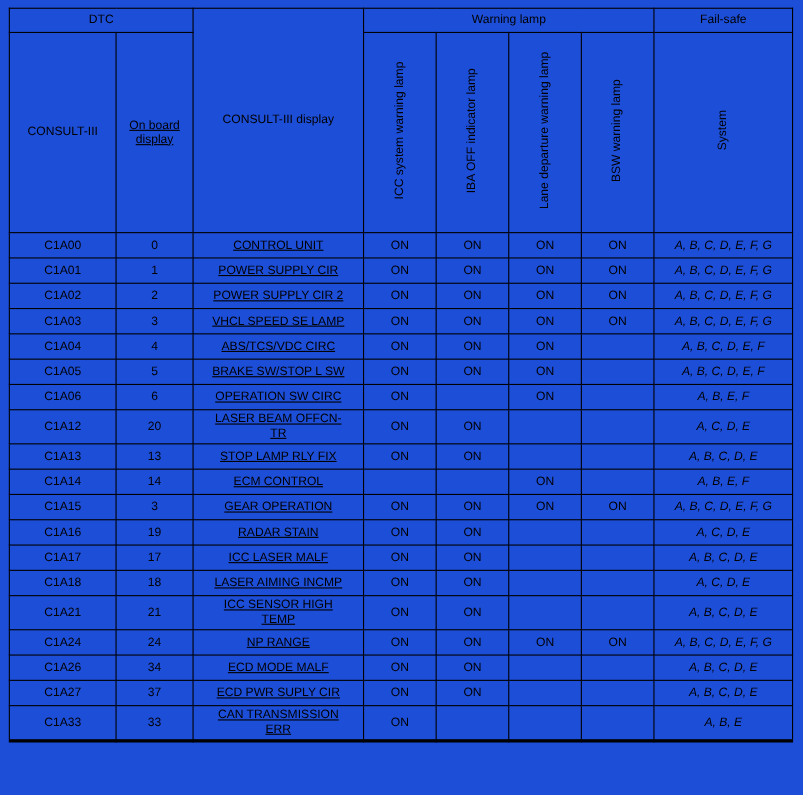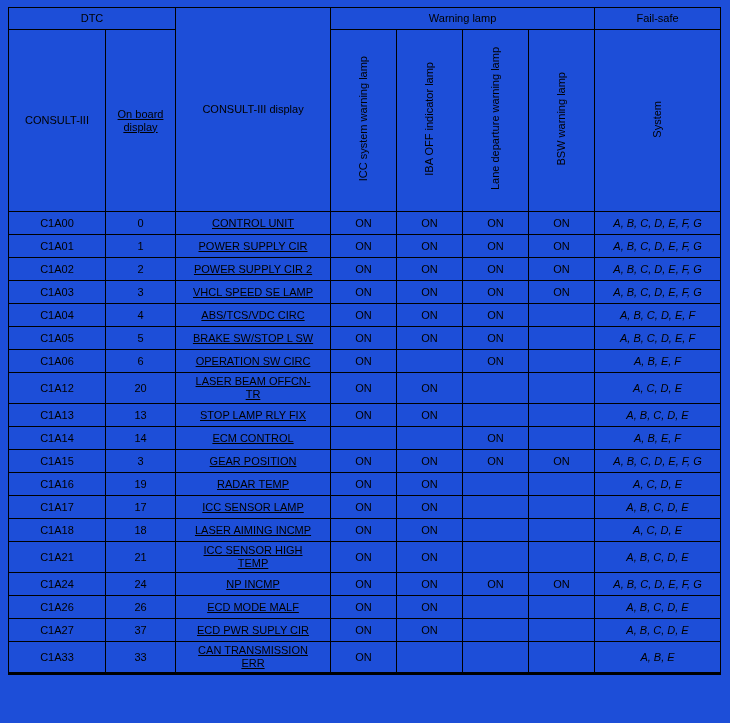--- a/index.html
+++ b/index.html
@@ -189,41 +189,41 @@
           <td class="disp">ECM CONTROL</td>
           <td></td>
           <td></td>
           <td>ON</td>
           <td></td>
           <td class="sys">A, B, E, F</td>
         </tr>
         <tr>
           <td>C1A15</td>
           <td>3</td>
-          <td class="disp">GEAR POSITION</td>
+          <td class="disp">GEAR OPERATION</td>
           <td>ON</td>
           <td>ON</td>
           <td>ON</td>
           <td>ON</td>
           <td class="sys">A, B, C, D, E, F, G</td>
         </tr>
         <tr>
           <td>C1A16</td>
           <td>19</td>
-          <td class="disp">RADAR TEMP</td>
+          <td class="disp">RADAR STAIN</td>
           <td>ON</td>
           <td>ON</td>
           <td></td>
           <td></td>
           <td class="sys">A, C, D, E</td>
         </tr>
         <tr>
           <td>C1A17</td>
           <td>17</td>
-          <td class="disp">ICC SENSOR LAMP</td>
+          <td class="disp">ICC LASER MALF</td>
           <td>ON</td>
           <td>ON</td>
           <td></td>
           <td></td>
           <td class="sys">A, B, C, D, E</td>
         </tr>
         <tr>
           <td>C1A18</td>
           <td>18</td>
           <td class="disp">LASER AIMING INCMP</td>
@@ -240,30 +240,30 @@
 TEMP</td>
           <td>ON</td>
           <td>ON</td>
           <td></td>
           <td></td>
           <td class="sys">A, B, C, D, E</td>
         </tr>
         <tr>
           <td>C1A24</td>
           <td>24</td>
-          <td class="disp">NP INCMP</td>
+          <td class="disp">NP RANGE</td>
           <td>ON</td>
           <td>ON</td>
           <td>ON</td>
           <td>ON</td>
           <td class="sys">A, B, C, D, E, F, G</td>
         </tr>
         <tr>
           <td>C1A26</td>
-          <td>26</td>
+          <td>34</td>
           <td class="disp">ECD MODE MALF</td>
           <td>ON</td>
           <td>ON</td>
           <td></td>
           <td></td>
           <td class="sys">A, B, C, D, E</td>
         </tr>
         <tr>
           <td>C1A27</td>
           <td>37</td>

